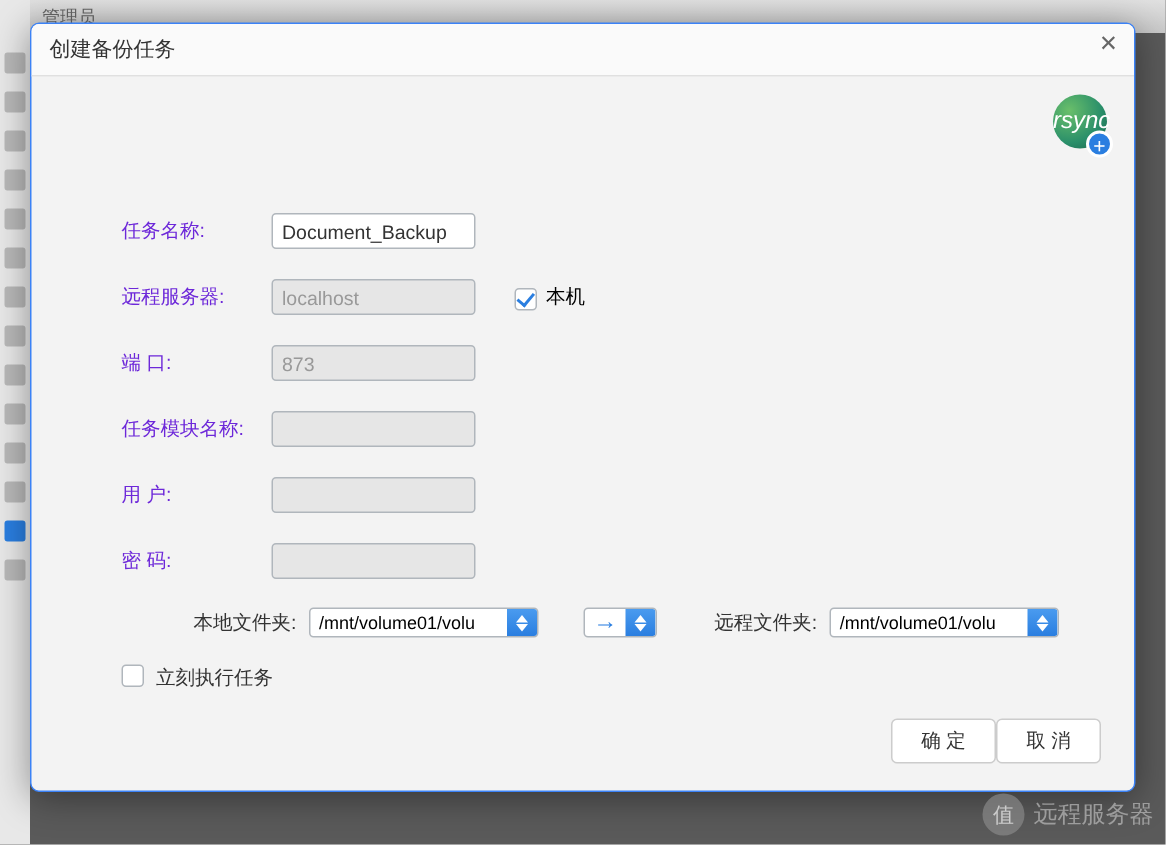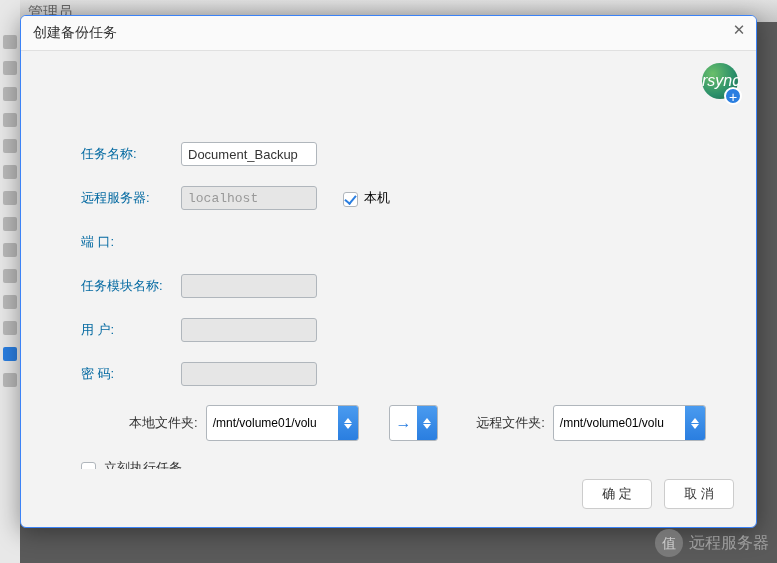--- a/index.html
+++ b/index.html
@@ -30,21 +30,21 @@
       border-radius: 2px;
       opacity: 0.5;
     }
     .bg-icon.active { background: #2a7ee0; opacity: 1; }
     .bg-header {
       position: absolute;
       left: 20px; top: 0; right: 0;
       height: 22px;
       background: linear-gradient(#e0e0e0,#c8c8c8);
       color: #666;
-      font-size: 15px;
+      font-size: 12px;
       padding: 3px 8px;
     }
     .dialog {
       position: absolute;
       left: 20px; top: 15px;
       width: 737px;
       height: 513px;
       background: #f3f3f3;
       border: 1px solid #3b82f6;
       border-radius: 6px;
@@ -102,36 +102,35 @@
       border: 2px solid #fff;
     }
     .form-row {
       display: flex;
       align-items: center;
       margin-bottom: 18px;
       height: 26px;
     }
     .form-label {
       width: 100px;
-      color: #0369a1;
+      color: #6d28d9;
     }
     .form-input {
       width: 136px;
       height: 24px;
       border: 1px solid #b0b6bc;
       border-radius: 3px;
       padding: 0 6px;
       background: #fff;
       font-size: 13px;
       color: #333;
     }
     .form-input:disabled {
       background: #e6e6e6;
       color: #999;
-      font-family: Liberation Mono, monospace;
     }
     .checkbox-wrap {
       margin-left: 26px;
       display: flex;
       align-items: flex-end;
       gap: 6px;
     }
     .cb {
       appearance: none;
       width: 15px; height: 15px;
@@ -152,21 +151,21 @@
     }
     .folder-row {
       display: flex;
       align-items: center;
       margin-bottom: 18px;
       gap: 0;
       margin-left: 48px;
     }
     .folder-label { color: #333; margin-right: 8px; white-space: nowrap; }
     .select {
-      height: 36px;
+      height: 20px;
       border: 1px solid #b0b6bc;
       border-radius: 3px;
       background: #fff;
       display: flex;
       align-items: center;
       overflow: hidden;
     }
     .select-text {
       flex: 1;
       padding: 0 6px;
@@ -192,30 +191,29 @@
     }
     .dir-arrow {
       flex:1;
       text-align: center;
       color: #2a7ee0;
       font-size: 16px;
       font-weight: bold;
     }
     .run-now-row {
       display: flex;
-      align-items: flex-end;
+      align-items: flex-start;
       gap: 8px;
       color: #333;
       margin-left: 0;
     }
     .dialog-footer {
       padding: 10px 22px 18px;
       display: flex;
       justify-content: flex-end;
-      gap: 12px;
     }
     .btn {
       min-width: 70px;
       height: 30px;
       border: 1px solid #ccc;
       border-radius: 4px;
       background: #fff;
       color: #333;
       cursor: pointer;
       font-size: 13px;
@@ -281,20 +279,21 @@
       <div class="form-label">远程服务器:</div>
       <input class="form-input" disabled="" value="localhost" style="">
       <div class="checkbox-wrap">
         <input type="checkbox" class="cb" checked="" style="">
         <span>本机</span>
       </div>
     </div>
 
     <div class="form-row">
       <div class="form-label">端 口:</div>
+      <input class="form-input" disabled="" value="873" style="">
     </div>
 
     <div class="form-row">
       <div class="form-label">任务模块名称:</div>
       <input class="form-input" disabled="" value="" style="">
     </div>
 
     <div class="form-row">
       <div class="form-label">用 户:</div>
       <input class="form-input" disabled="" value="" style="">

